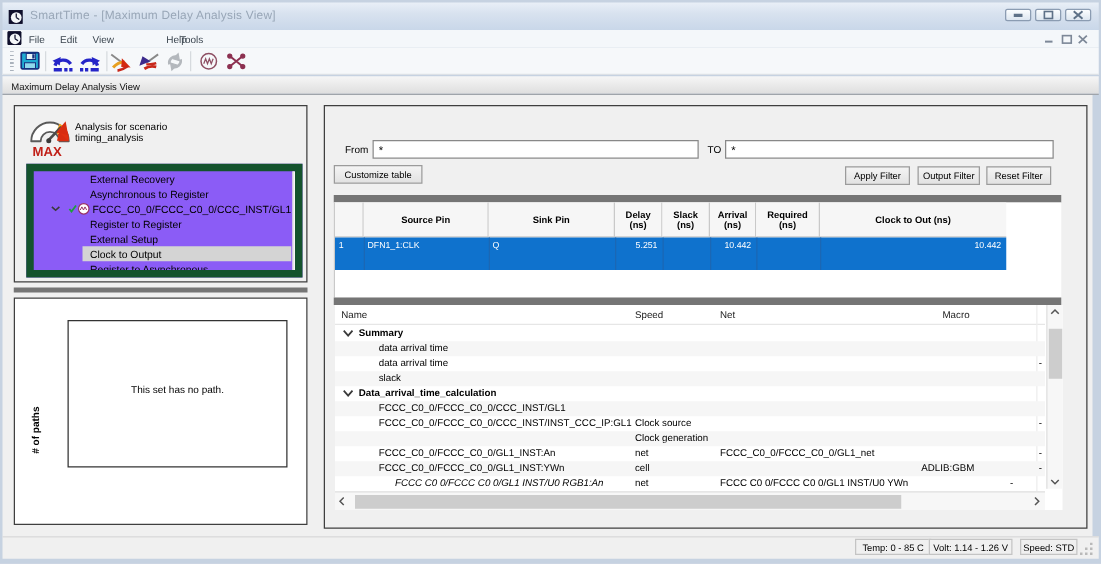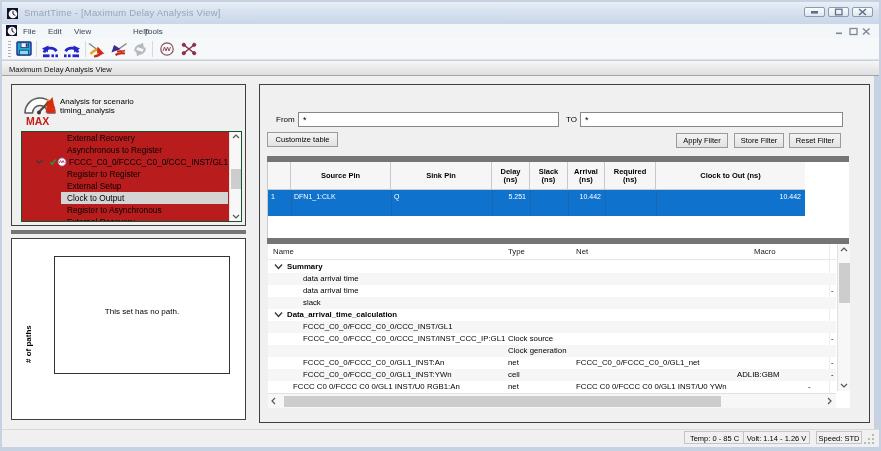--- a/index.html
+++ b/index.html
@@ -28,21 +28,21 @@
 #caption span { position:absolute; left:7px; top:3.5px; font-size:7.6px; color:#111; }
 
 #client { position:absolute; left:2px; top:76px; width:872px; height:353px; background:#f0f0f0; }
 
 .panel { position:absolute; border:1px solid #3f3f3f; }
 #lefttop { left:11px; top:84px; width:235px; height:142px; background:#f0f0f0; }
 #leftbottom { left:11px; top:238px; width:235px; height:182px; background:#fff; }
 #rightpanel { left:259px; top:84px; width:611px; height:339px; background:#f0f0f0; }
 .hsplit { position:absolute; background:#757575; }
 
-#listbox { position:absolute; left:9px; top:46px; width:221px; height:91px; background:#b91c1c; border:1px solid #14532d; overflow:hidden; }
+#listbox { position:absolute; left:9px; top:46px; width:221px; height:91px; background:#8b5cf6; border:6px solid #14532d; overflow:hidden; }
 .li { position:absolute; left:1px; width:205px; height:12px; font-size:8.3px; color:#000; }
 .li span { position:absolute; left:44px; top:1px; white-space:nowrap; }
 
 .sb { position:absolute; background:#f7f7f7; }
 .sbthumb { position:absolute; background:#cdcdcd; }
 
 .btn { position:absolute; height:15px; background:linear-gradient(#f4f4f4,#e2e2e2); border:1px solid #9b9b9b;
   font-size:7.5px; color:#000; text-align:center; }
 .btn i { font-style:normal; position:relative; top:2px; }
 .field { position:absolute; height:15px; background:#fff; border:1px solid #888; font-size:9px; color:#000; }
@@ -246,21 +246,21 @@
   <div style="position:absolute;left:16px;top:30px;font-size:8px;">From</div>
   <div class="field" style="left:38px;top:27px;width:261px;">
       <i>*</i>
     </div>
   <div style="position:absolute;left:306px;top:30px;font-size:8px;">TO</div>
   <div class="field" style="left:320px;top:27px;width:263px;">
       <i>*</i>
     </div>
   <div class="btn" style="left:7px;top:47px;width:71px;"><i>Customize table</i></div>
   <div class="btn" style="left:416px;top:48px;width:52px;"><i>Apply Filter</i></div>
-  <div class="btn" style="left:474px;top:48px;width:50px;"><i>Store Filter</i></div>
+  <div class="btn" style="left:474px;top:48px;width:50px;"><i>Output Filter</i></div>
   <div class="btn" style="left:529px;top:48px;width:52px;"><i>Reset Filter</i></div>
 
   <div class="hsplit" style="left:7px;top:71px;width:582px;height:6px;"></div>
   <div id="uptable">
     <div class="hcell" style="left:0;width:23px;"></div>
     <div class="hcell" style="left:23px;width:100px;">Source Pin</div>
     <div class="hcell" style="left:123px;width:101px;">Sink Pin</div>
     <div class="hcell" style="left:224px;width:38px;">Delay<br>(ns)</div>
     <div class="hcell" style="left:262px;width:38px;">Slack<br>(ns)</div>
     <div class="hcell" style="left:300px;width:37px;">Arrival<br>(ns)</div>
@@ -280,21 +280,21 @@
       <div class="bsep" style="left:300px;"></div>
         <div class="bsep" style="left:337px;"></div>
       <div class="bsep" style="left:388px;"></div>
     </div>
   </div>
 
   <div class="hsplit" style="left:7px;top:153px;width:582px;height:6px;"></div>
   <div id="treetable">
     <div class="trow" style="top:2px;color:#222;">
         <span class="tcell" style="left:5px;">Name</span>
-        <span class="tcell" style="left:240px;">Type</span>
+        <span class="tcell" style="left:240px;">Speed</span>
         <span class="tcell" style="left:308px;">Net</span>
         <span class="tcell" style="left:486px;">Macro</span>
       </div>
     <div style="position:absolute;left:0;top:15px;width:568px;height:1px;background:#e6e6e6;"></div>
     <div style="position:absolute;left:561px;top:0;width:1px;height:149px;background:#ededed;"></div>
     <div class="trow" style="top:17px;">
         <svg width="10" height="8" style="left:6px;top:2px;">
           <polyline points="1,1.5 4.5,5.5 8,1.5" stroke="#3a3a3a" stroke-width="1.4" fill="none"></polyline>
         </svg>
         <b class="tcell" style="left:19px;">Summary</b>
@@ -332,21 +332,21 @@
         <span class="tcell" style="left:308px;">FCCC_C0_0/FCCC_C0_0/GL1_net</span>
         <span class="tcell" style="left:563px;">-</span>
       </div>
     <div class="trow alt" style="top:125px;">
         <span class="tcell" style="left:35px;">FCCC_C0_0/FCCC_C0_0/GL1_INST:YWn</span>
         <span class="tcell" style="left:240px;">cell</span>
         <span class="tcell" style="left:469px;">ADLIB:GBM</span>
         <span class="tcell" style="left:563px;">-</span>
       </div>
     <div class="trow" style="top:137px;">
-        <span class="tcell" style="left:25px;">FCCC C0 0/FCCC C0 0/GL1 INST/U0 RGB1:An</span>
+        <span class="tcell" style="left:48px;font-style:italic;">FCCC C0 0/FCCC C0 0/GL1 INST/U0 RGB1:An</span>
         <span class="tcell" style="left:240px;">net</span>
         <span class="tcell" style="left:308px;">FCCC C0 0/FCCC C0 0/GL1 INST/U0 YWn</span>
         <span class="tcell" style="left:540px;">-</span>
       </div>
     <div class="sb" style="left:569px;top:0;width:13px;height:147px;border-left:1px solid #e0e0e0;">
       <svg width="8" height="5" style="left:2px;top:3px;">
           <polyline points="1,4 4,1 7,4" stroke="#555" stroke-width="1.2" fill="none"></polyline>
         </svg>
       <div class="sbthumb" style="left:1px;top:19px;width:11px;height:40px;"></div>
       <svg width="8" height="5" style="left:2px;top:139px;">

